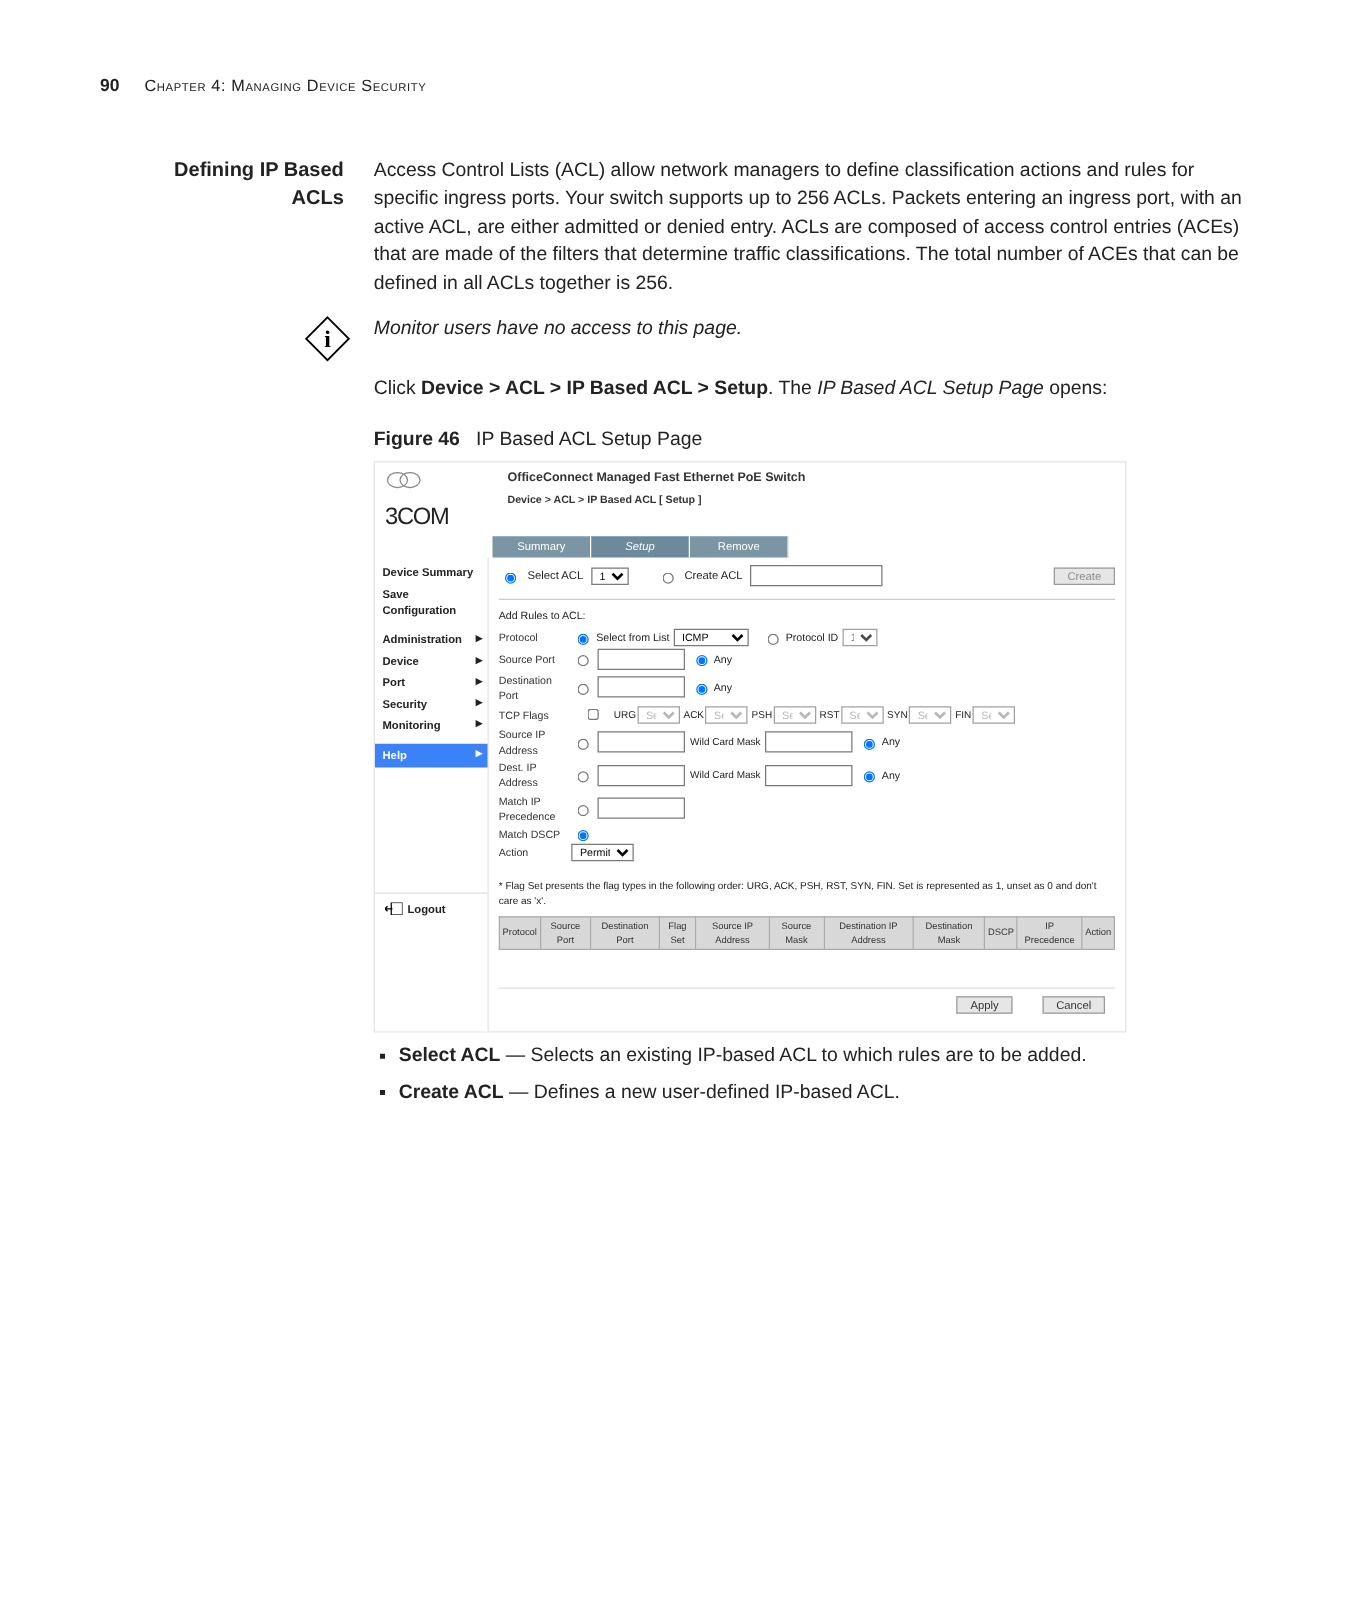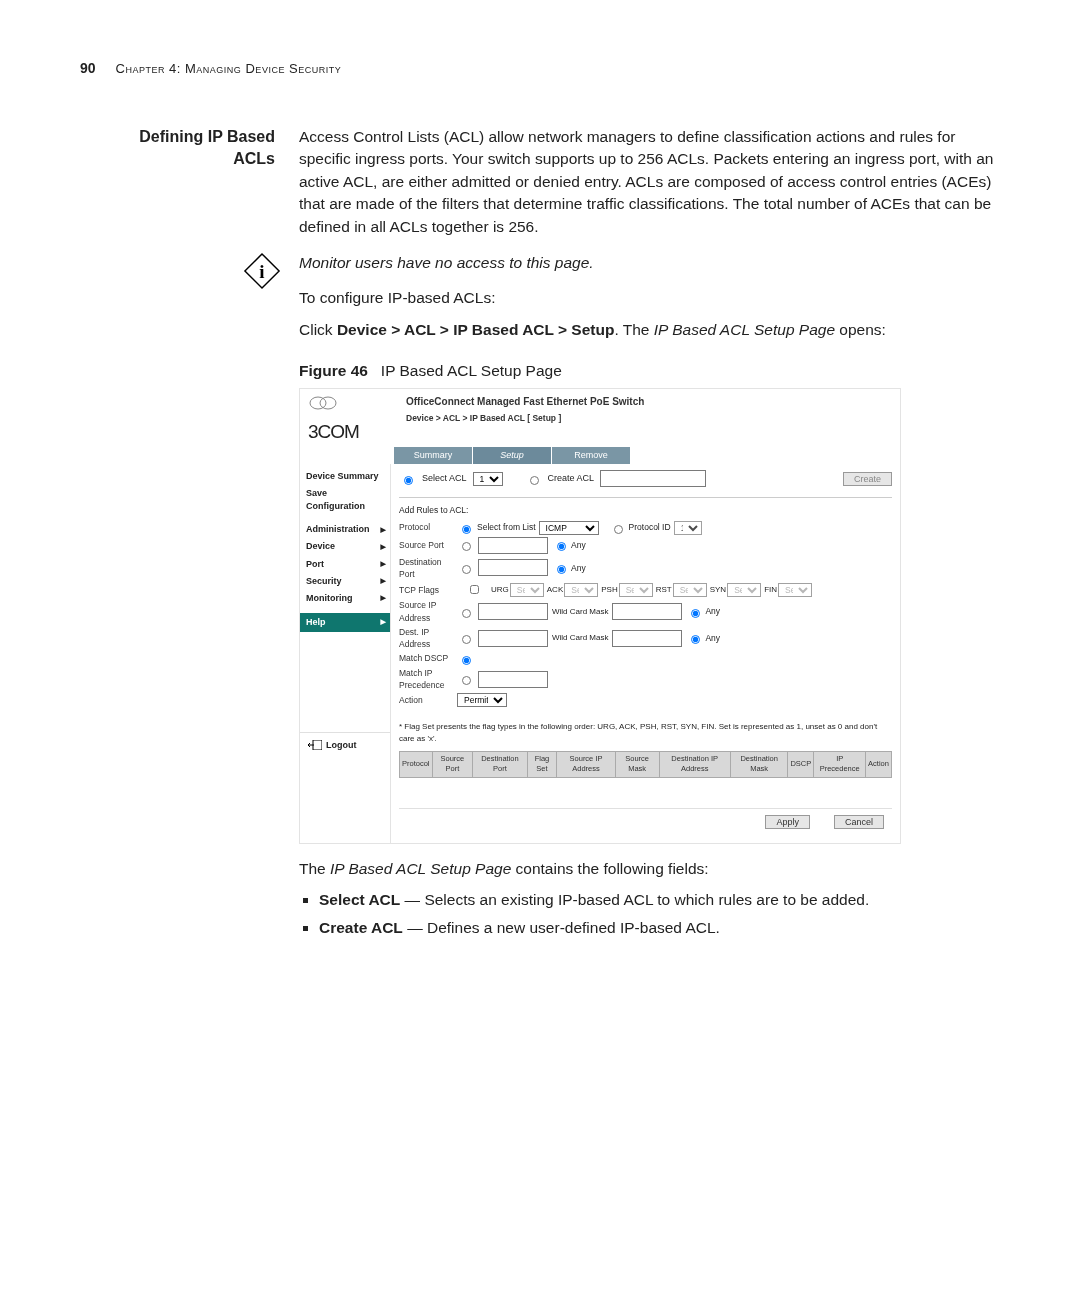--- a/index.html
+++ b/index.html
@@ -62,21 +62,21 @@
   }
   .ss-tab.sel { background:#6c8a9b; font-style:italic; }
   .ss-body { display:flex; }
   .ss-nav {
     width:90px; background:#fff; font-size:9px; padding-top:4px;
     border-right:1px solid #e3e3e3;
   }
   .ss-nav-item { padding:2px 4px 2px 6px; display:flex; justify-content:space-between; align-items:center; }
   .ss-nav-item.bold { font-weight:bold; }
   .ss-nav-item.help {
-    background:#0f766e; color:#fff; font-weight:bold; padding:3px 4px 3px 6px;
+    background:#3b82f6; color:#fff; font-weight:bold; padding:3px 4px 3px 6px;
   }
   .ss-nav .arrow { font-size:7px; }
   .ss-main { flex:1; padding:6px 8px 8px 8px; }
   .ss-row1 { display:flex; align-items:center; gap:6px; font-size:9px; margin-bottom:10px; }
   .ss-sep { border-bottom:1px solid #ccc; margin:2px 0 6px; }
   .ss-radio { width:9px; height:9px; }
   .ss-select-mini {
     border:1px solid #7a7a7a; background:#fff; font-size:8.5px; height:14px;
     color:#000; padding:0 2px;
   }
@@ -127,21 +127,20 @@
   <div class="right-col">
     <div>Access Control Lists (ACL) allow network managers to define classification actions and rules for specific ingress ports. Your switch supports up to 256 ACLs. Packets entering an ingress port, with an active ACL, are either admitted or denied entry. ACLs are composed of access control entries (ACEs) that are made of the filters that determine traffic classifications. The total number of ACEs that can be defined in all ACLs together is 256.</div>
 
     <div class="info-icon-wrap" style="margin-left:-56px;">
       <svg class="info-icon" viewBox="0 0 40 40">
         <polygon points="20,2 38,20 20,38 2,20" fill="none" stroke="#000" stroke-width="1.5"></polygon>
         <text x="20" y="27" text-anchor="middle" font-size="20" font-family="serif" font-weight="bold">i</text>
       </svg>
       <div>
         <div class="italic">Monitor users have no access to this page.</div>
-        <div style="margin-top:12px;">To configure IP-based ACLs:</div>
       </div>
     </div>
 
     <div style="margin-top:10px;">
       <span>Click </span><span class="bold">Device &gt; ACL &gt; IP Based ACL &gt; Setup</span><span>. The </span><span class="italic">IP Based ACL Setup Page</span><span> opens:</span>
     </div>
 
     <div class="fig-caption">
       <span class="bold">Figure 46</span>&nbsp;&nbsp;&nbsp;<span>IP Based ACL Setup Page</span>
     </div>
@@ -291,27 +290,27 @@
               <span class="ss-lbl">Dest. IP Address</span>
               <input type="radio" class="ss-radio" style="">
               <input class="ss-input" style="width: 64px; margin: 0px 4px;">
               <span style="font-size:8px;">Wild Card Mask</span>
               <input class="ss-input" style="width: 64px; margin: 0px 4px;">
               <input type="radio" class="ss-radio" checked="" style="">
               <span style="margin-left:2px;">Any</span>
             </div>
 
             <div class="ss-form-row">
+              <span class="ss-lbl">Match IP Precedence</span>
+              <input type="radio" class="ss-radio" style="">
+              <input class="ss-input" style="width: 64px; margin: 0px 4px;">
+            </div>
+            <div class="ss-form-row">
               <span class="ss-lbl">Match DSCP</span>
               <input type="radio" class="ss-radio" checked="" style="">
-            </div>
-            <div class="ss-form-row">
-              <span class="ss-lbl">Match IP Precedence</span>
-              <input type="radio" class="ss-radio" style="">
-              <input class="ss-input" style="width: 64px; margin: 0px 4px;">
             </div>
             <div class="ss-form-row">
               <span class="ss-lbl">Action</span>
               <select class="ss-select-mini" style="width:50px;"><option>Permit</option></select>
             </div>
           </div>
 
           <div class="ss-note">* Flag Set presents the flag types in the following order: URG, ACK, PSH, RST, SYN, FIN. Set is represented as 1, unset as 0 and don't care as 'x'.</div>
 
           <table class="ss-table">
@@ -334,21 +333,18 @@
 
           <div style="height:30px;"></div>
           <div class="ss-bottom">
             <button class="ss-btn dark">Apply</button>
             <button class="ss-btn dark">Cancel</button>
           </div>
         </div>
       </div>
     </div>
 
-    <div style="margin-top:14px;">
-      <span>The </span><span class="italic">IP Based ACL Setup Page</span><span> contains the following fields:</span>
-    </div>
     <ul class="fields" id="fields-list">
         <li><span class="bold">Select ACL</span> — Selects an existing IP-based ACL to which rules are to be added.</li>
         <li><span class="bold">Create ACL</span> — Defines a new user-defined IP-based ACL.</li>
       </ul>
   </div>
 </div>
 
 </body></html>

